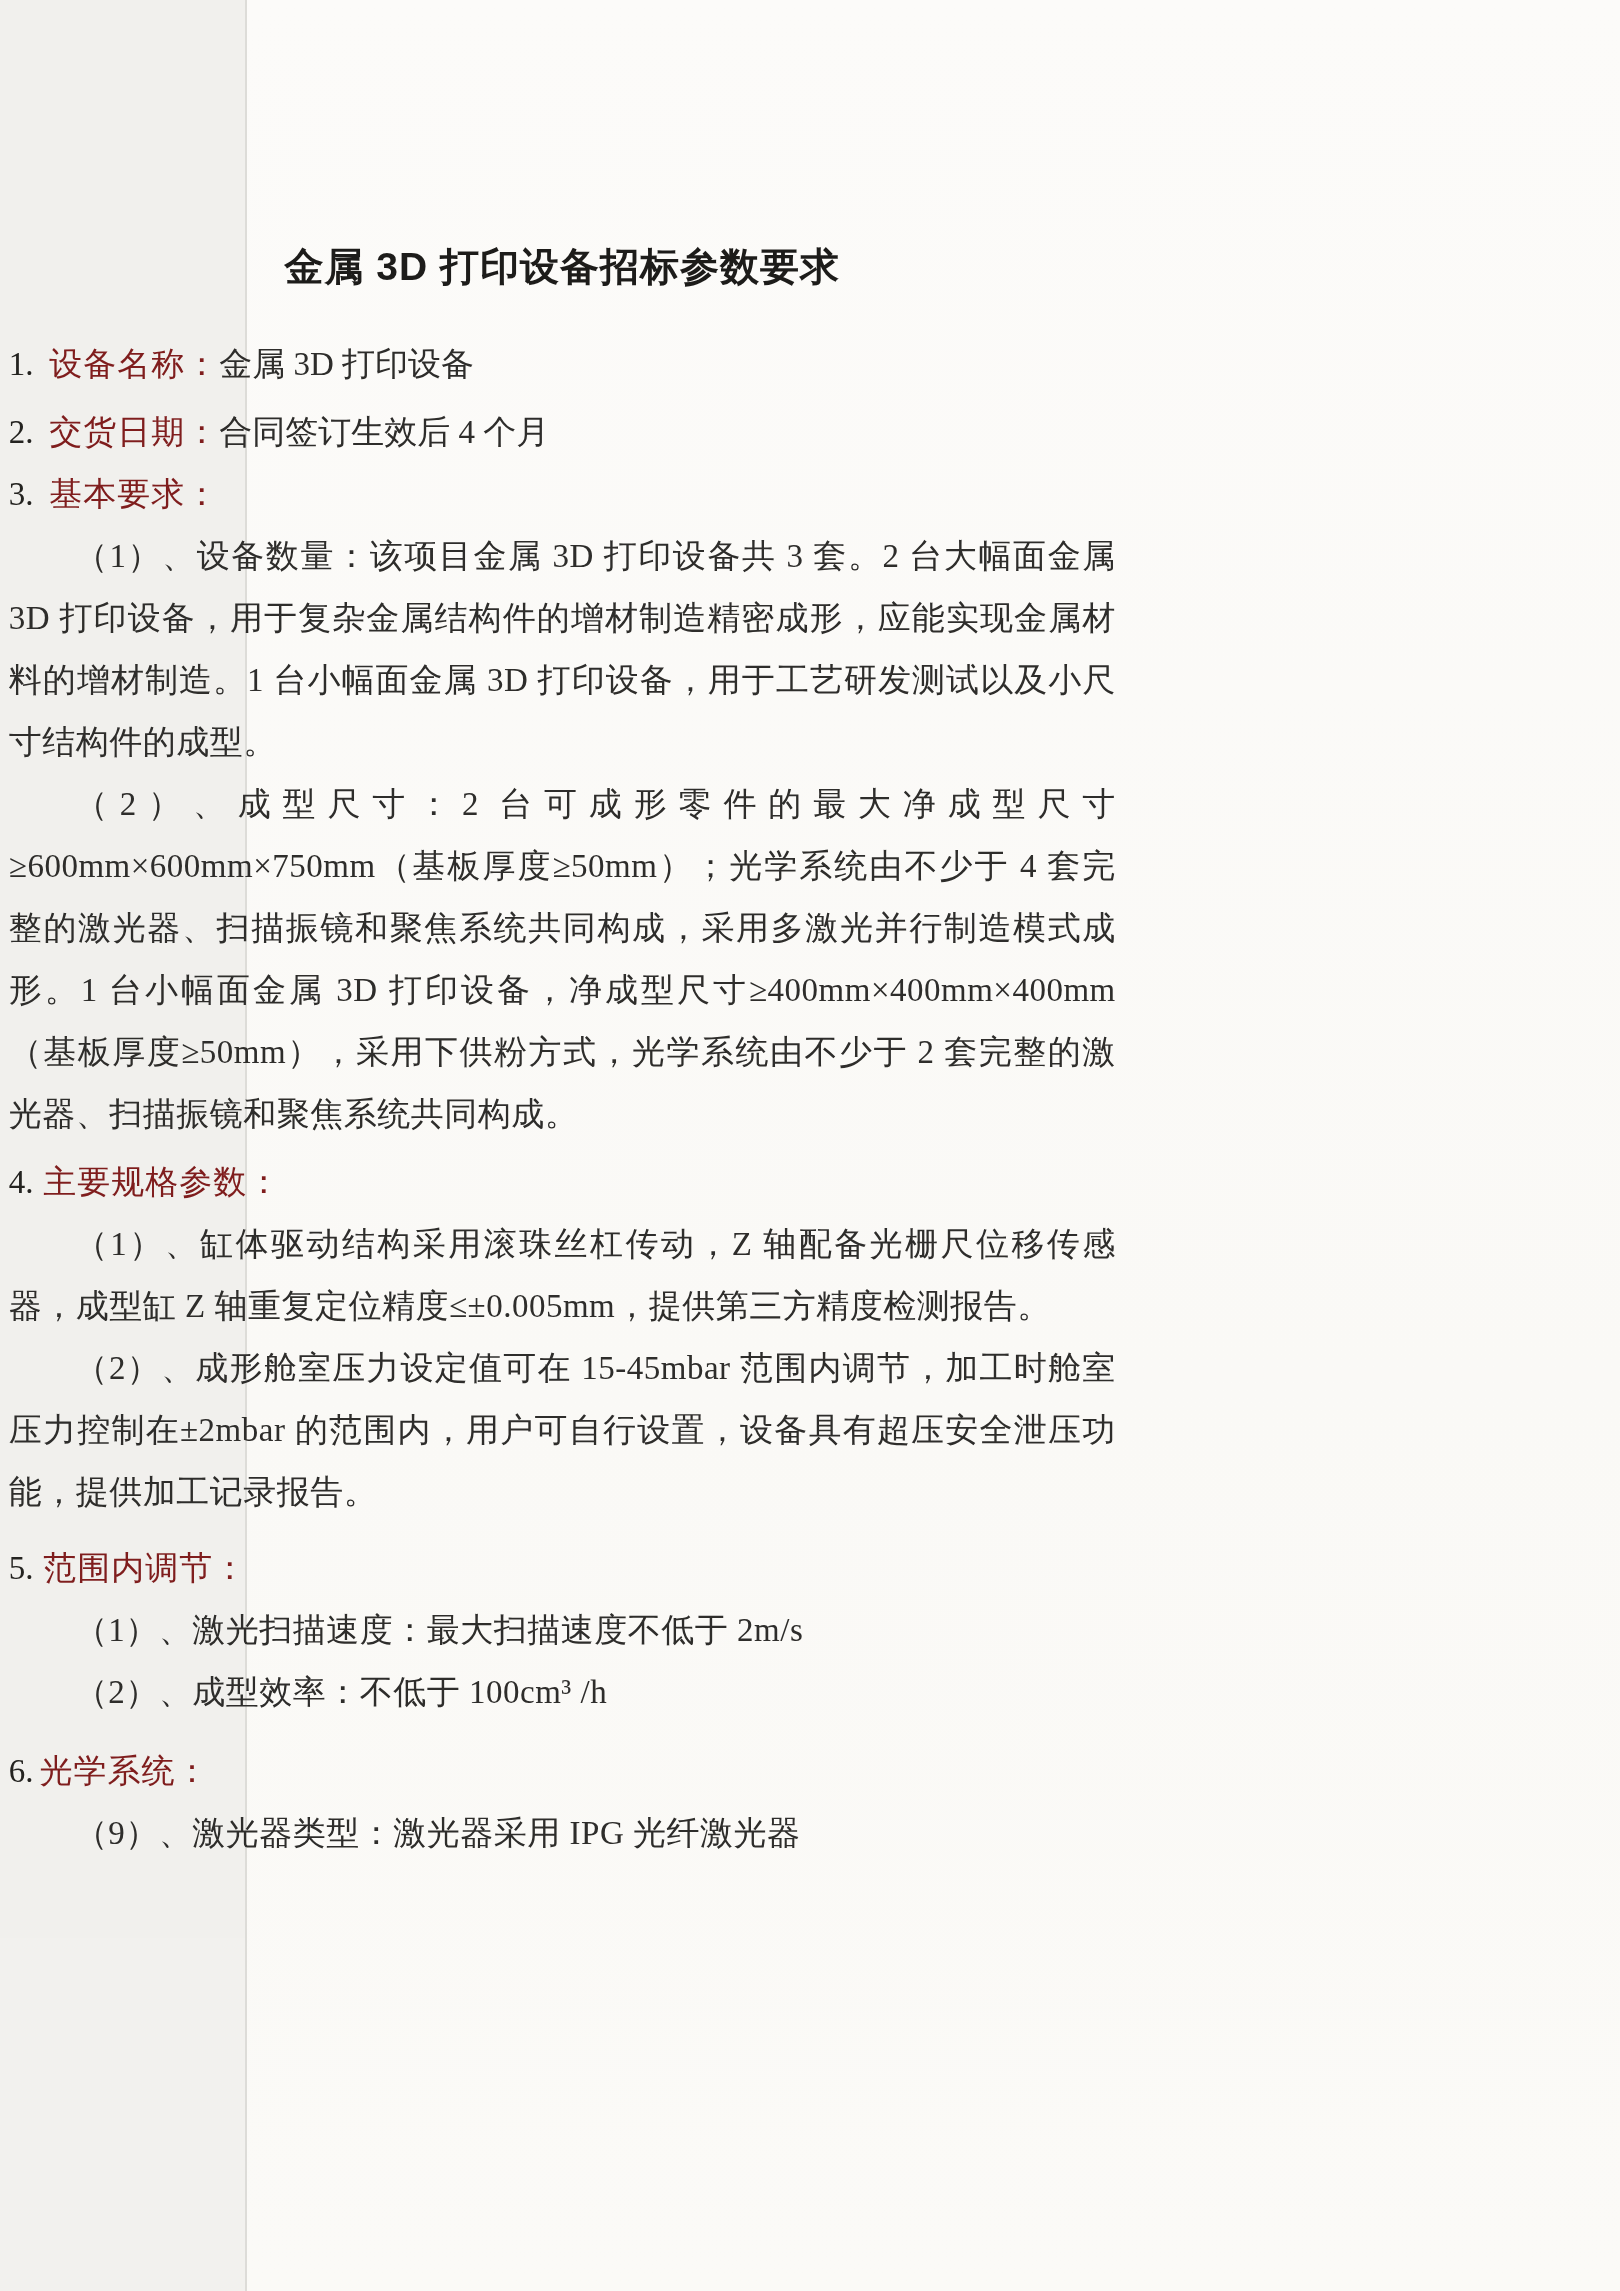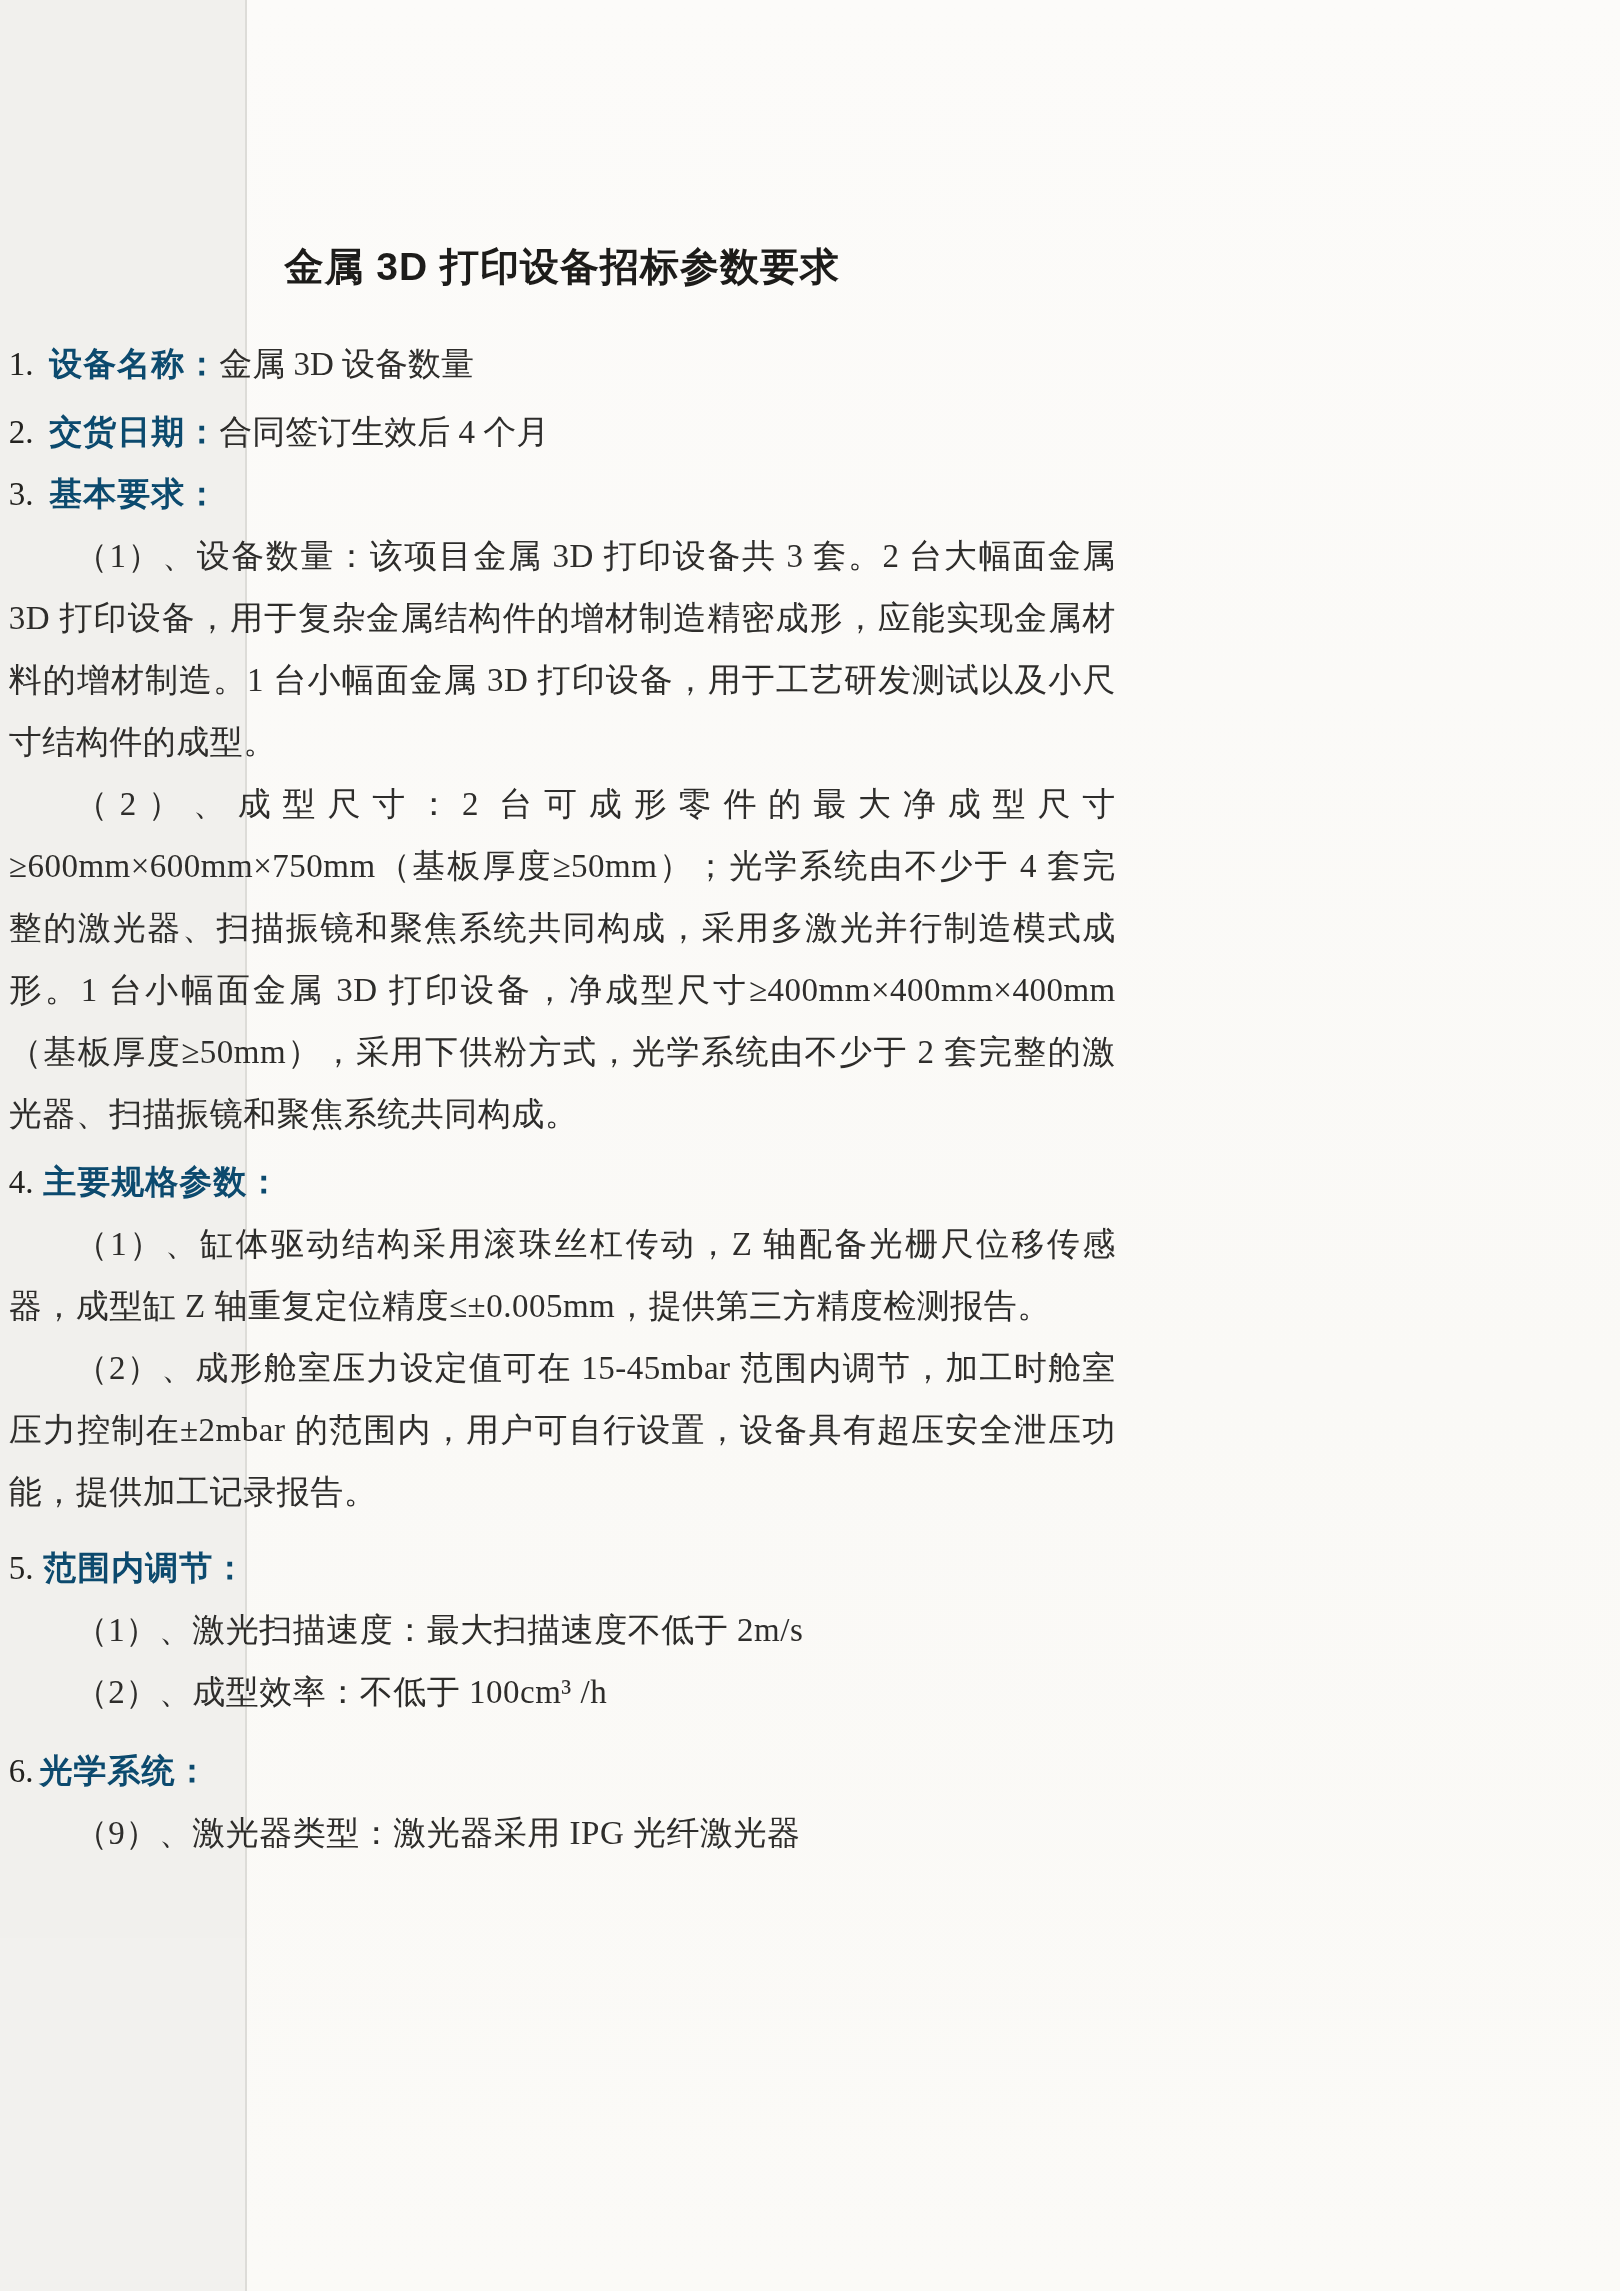--- a/index.html
+++ b/index.html
@@ -56,22 +56,22 @@
   .line { margin: 0; }
   .num {
     display: inline-block;
     color: #242320;
   }
   .item .num { margin-right: 15.7px; }
   .item.tight .num { margin-right: 9.8px; }
   .item.tightest .num { margin-right: 5.9px; }
   .label {
     font-family: "Liberation Sans", "DejaVu Sans", sans-serif;
-    font-weight: bold;
-    color: #0c4a6e;
+    font-weight: normal;
+    color: #7f1d1d;
     letter-spacing: 1px;
   }
   .value { color: #2e2d2b; }
   p.para {
     margin: 0;
     text-indent: 2em;
     text-align: justify;
     letter-spacing: 0.5px;
   }
   
@@ -88,21 +88,21 @@
 
 <div class="scan">
   <div class="page"></div>
   <div class="fold-line"></div>
 
   <div class="content">
 
     <h1 class="title">金属 3D 打印设备招标参数要求</h1>
 
     <div class="line item">
-      <span class="num">1.</span><span class="label">设备名称：</span><span class="value">金属 3D 设备数量</span>
+      <span class="num">1.</span><span class="label">设备名称：</span><span class="value">金属 3D 打印设备</span>
     </div>
 
     <div class="line item m-item2">
       <span class="num">2.</span><span class="label">交货日期：</span><span class="value">合同签订生效后 4 个月</span>
     </div>
 
     <div class="line item">
       <span class="num">3.</span><span class="label">基本要求：</span>
     </div>
 

